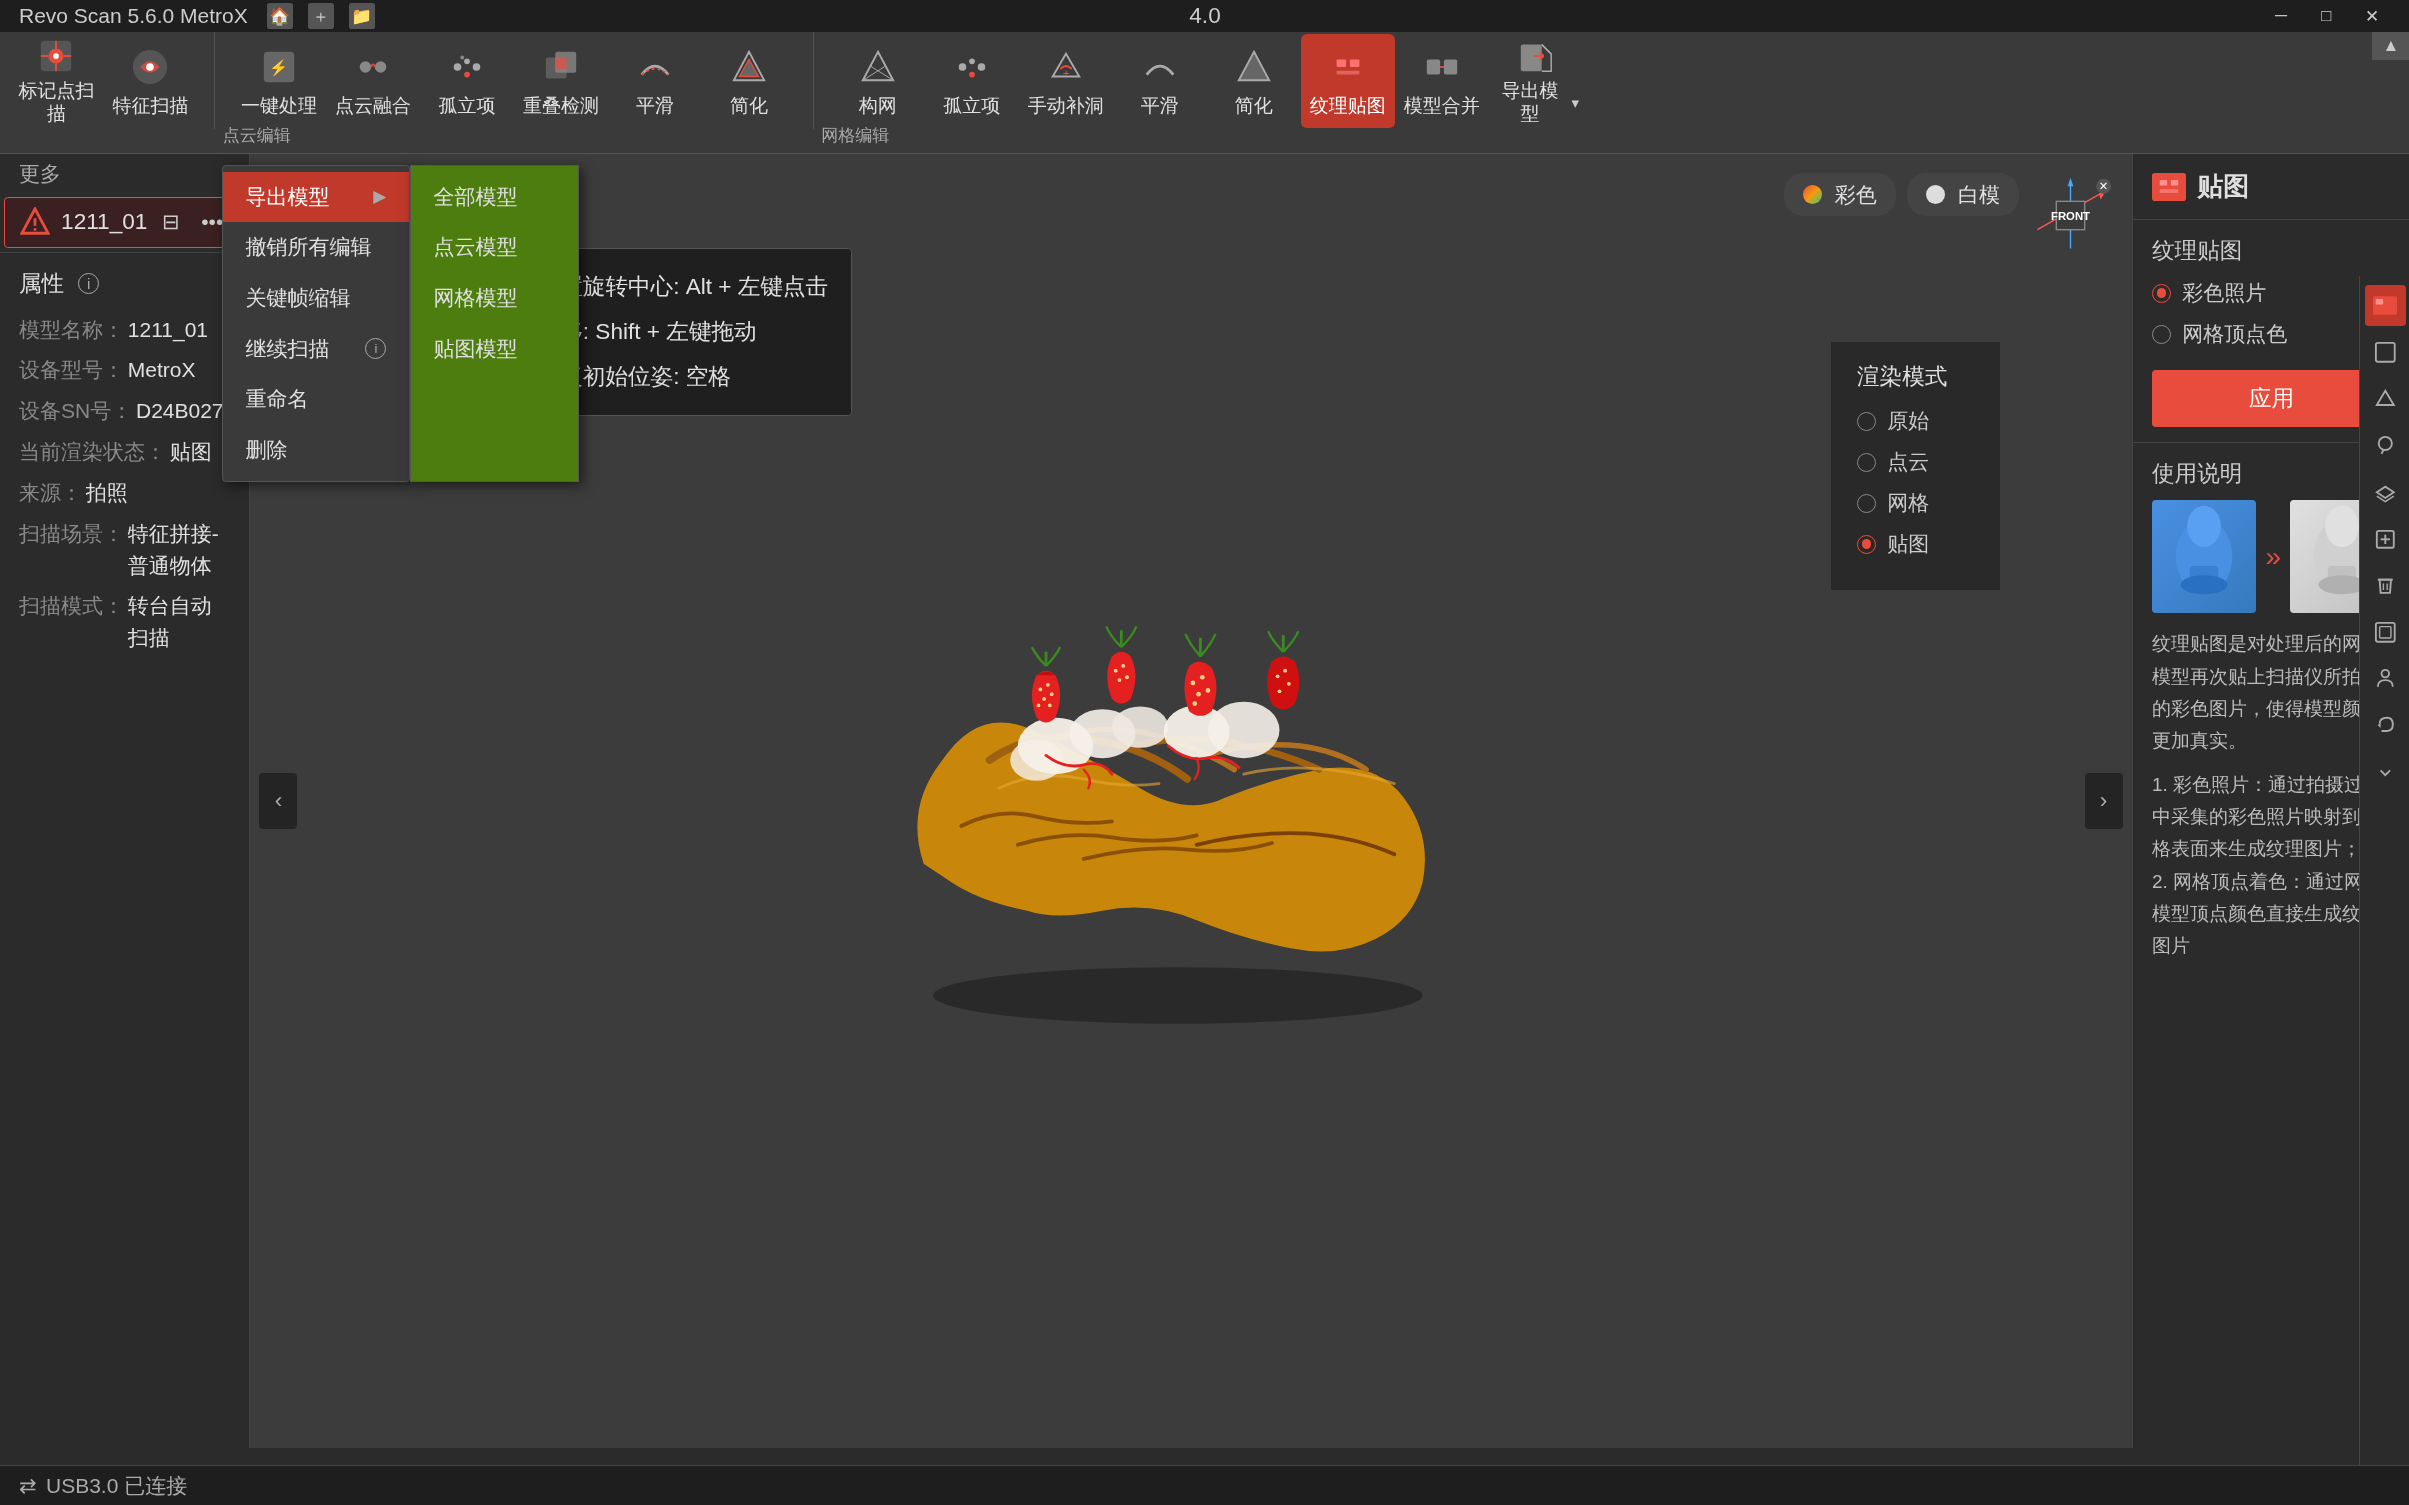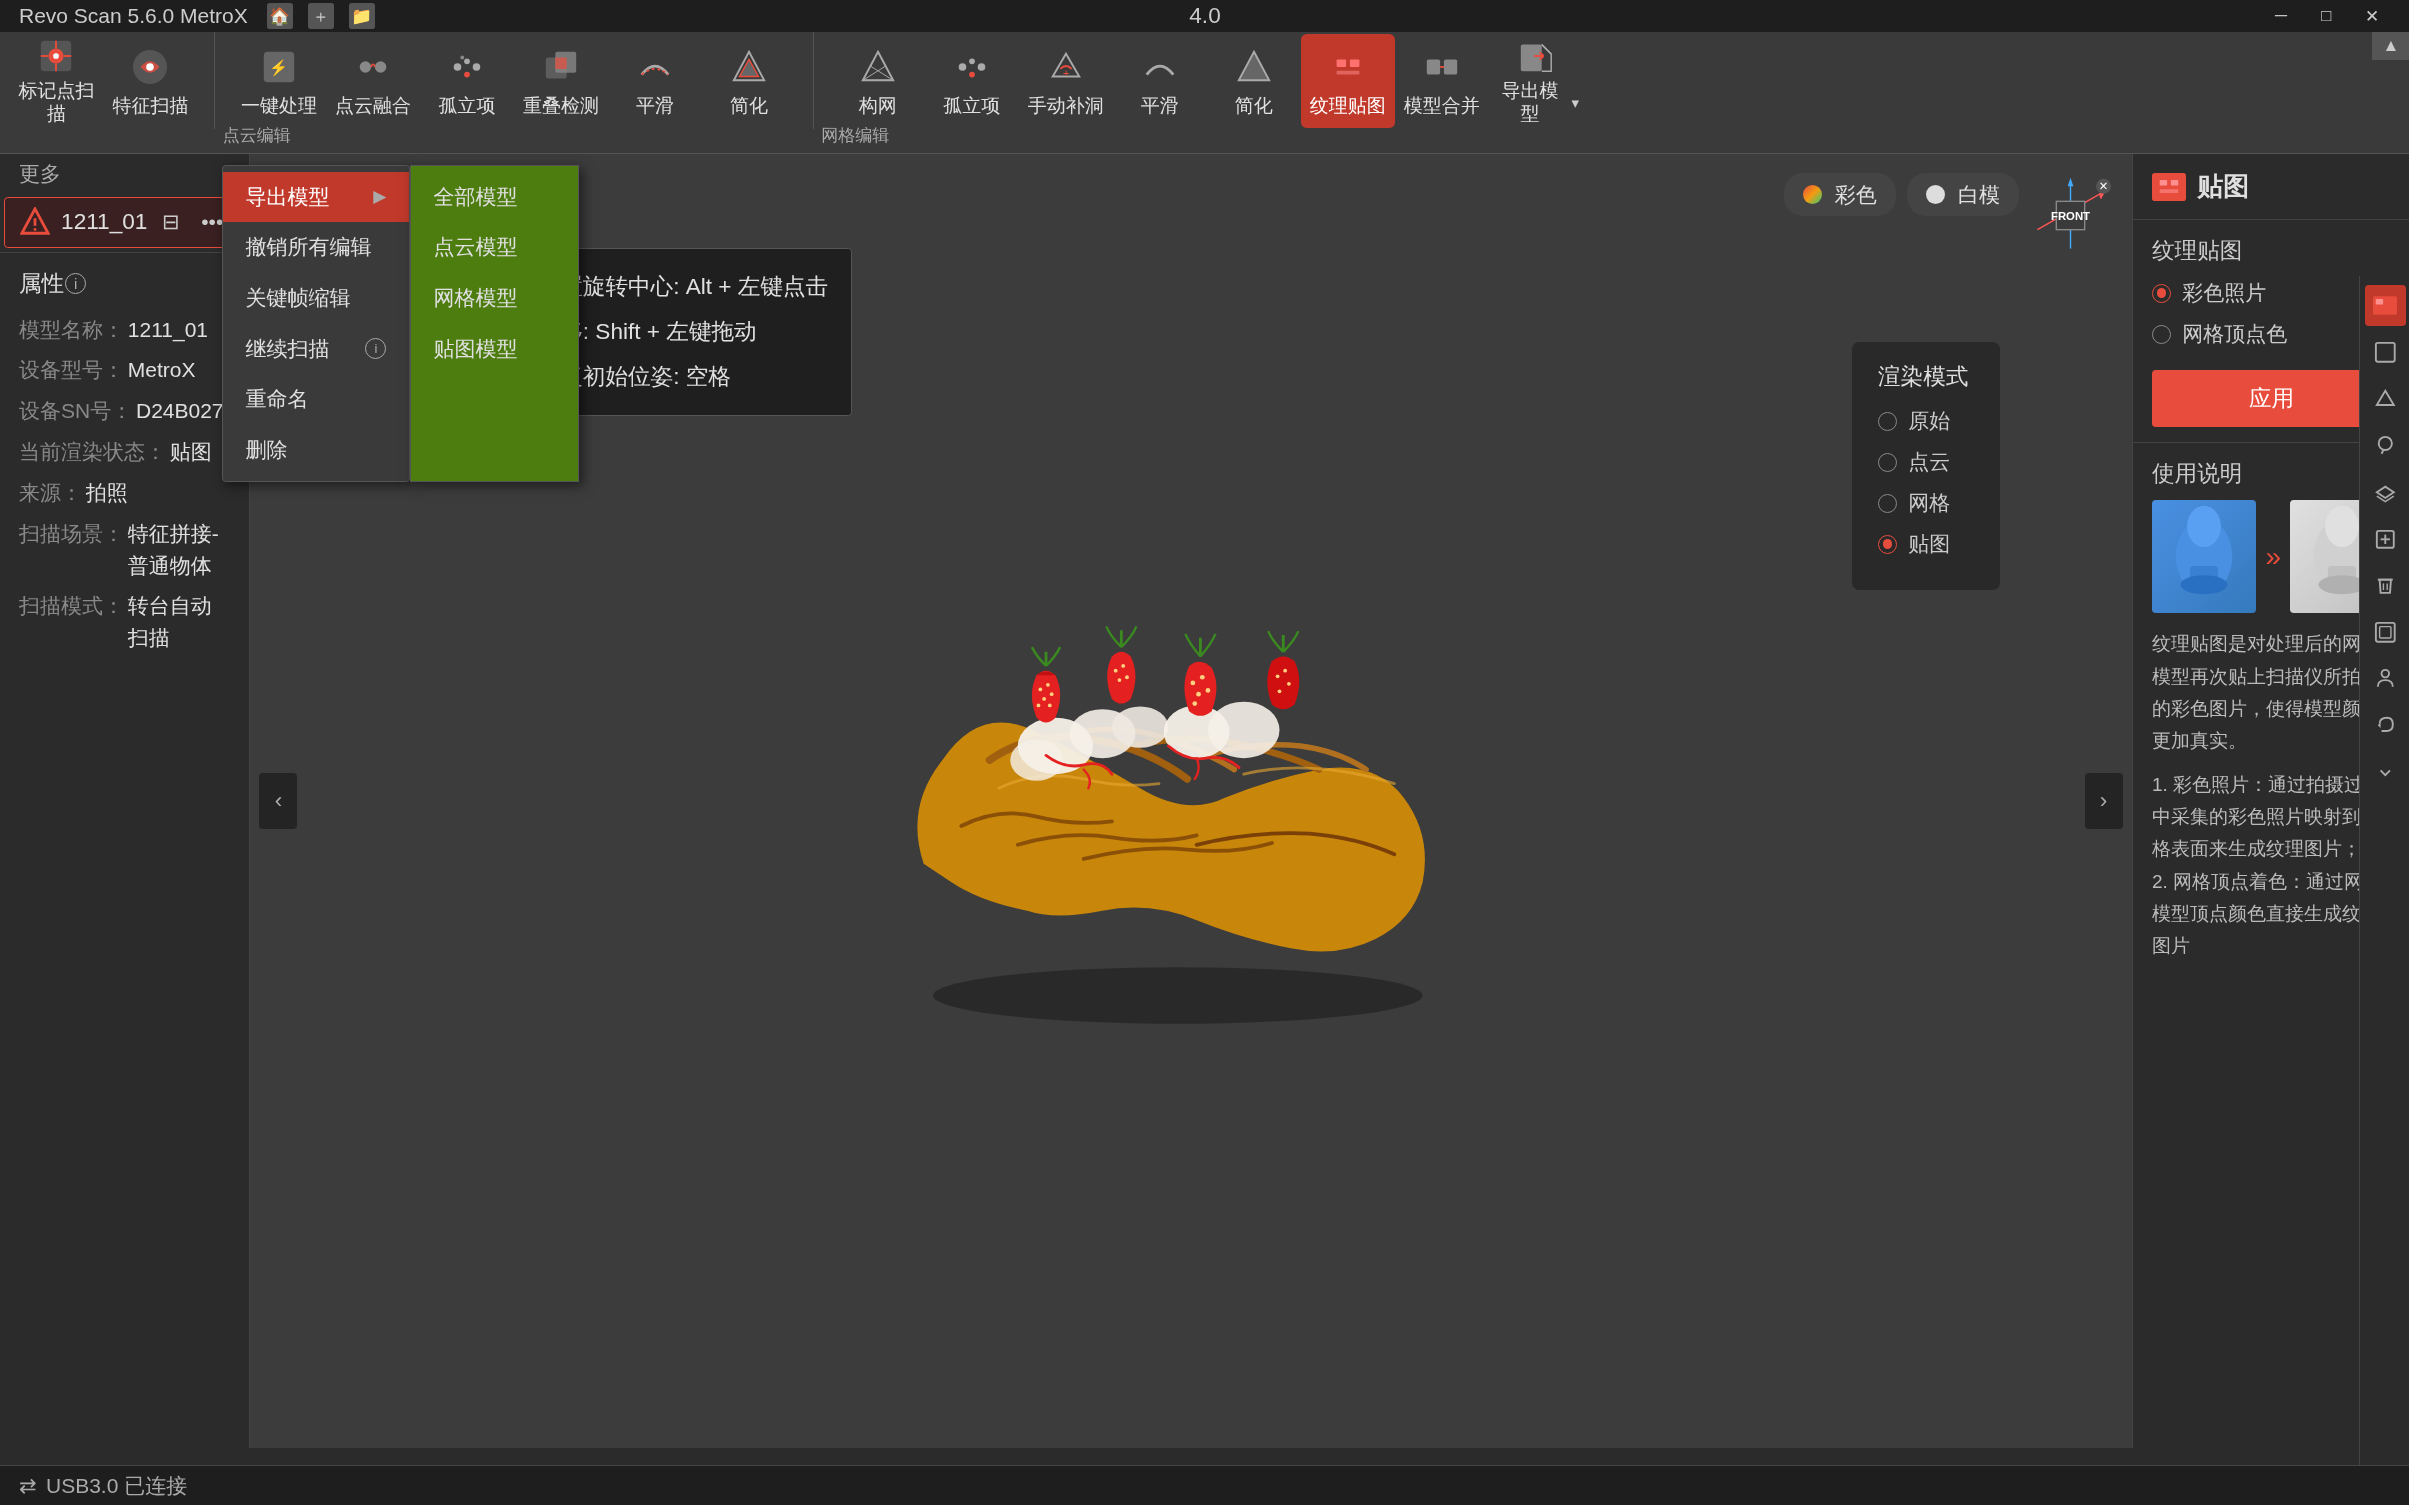--- a/index.html
+++ b/index.html
@@ -219,21 +219,21 @@
       cursor: pointer;
     }
 
     
     #attributes {
       padding: 15px 19px;
       border-top: 0.9px solid #444;
       flex: 1;
     }
     #attributes .attr-header {
-      display: flex; align-items: center; gap: 1px;
+      display: flex; align-items: center; gap: 14px;
       margin-bottom: 15px;
       font-size: 22.6px; color: #e0e0e0;
     }
     #attributes .attr-row {
       display: flex;
       margin-bottom: 9.4px;
       font-size: 21px;
       color: #bbb;
       line-height: 1.5;
     }
@@ -856,21 +856,21 @@
           <circle cx="28" cy="42" r="2" fill="#ffd080"></circle>
         </g>
 
         <path d="M210 185 Q230 200 250 195 Q270 190 280 205" stroke="#e52020" stroke-width="3" fill="none" stroke-linecap="round"></path>
         <path d="M340 175 Q360 192 380 188 Q400 184 415 198" stroke="#e52020" stroke-width="3" fill="none" stroke-linecap="round"></path>
         <path d="M250 200 Q260 210 255 220" stroke="#e52020" stroke-width="2.5" fill="none" stroke-linecap="round"></path>
         <path d="M370 188 Q375 200 368 210" stroke="#e52020" stroke-width="2.5" fill="none" stroke-linecap="round"></path>
       </svg>
     </div>
 
-    <div id="render-mode-panel" style="position:absolute;right:132px;top:188px;background:rgba(40,40,40,0.92);padding:19px 26px;border-radius:7px;width:148px;">
+    <div id="render-mode-panel" style="position:absolute;right:132px;top:188px;background:rgba(40,40,40,0.92);padding:19px 26px;border-radius:0;width:169px;">
       <div class="render-mode-title">渲染模式</div>
       <div class="render-option">
         <div class="radio-btn"></div>
         <span>原始</span>
       </div>
       <div class="render-option">
         <div class="radio-btn"></div>
         <span>点云</span>
       </div>
       <div class="render-option">

